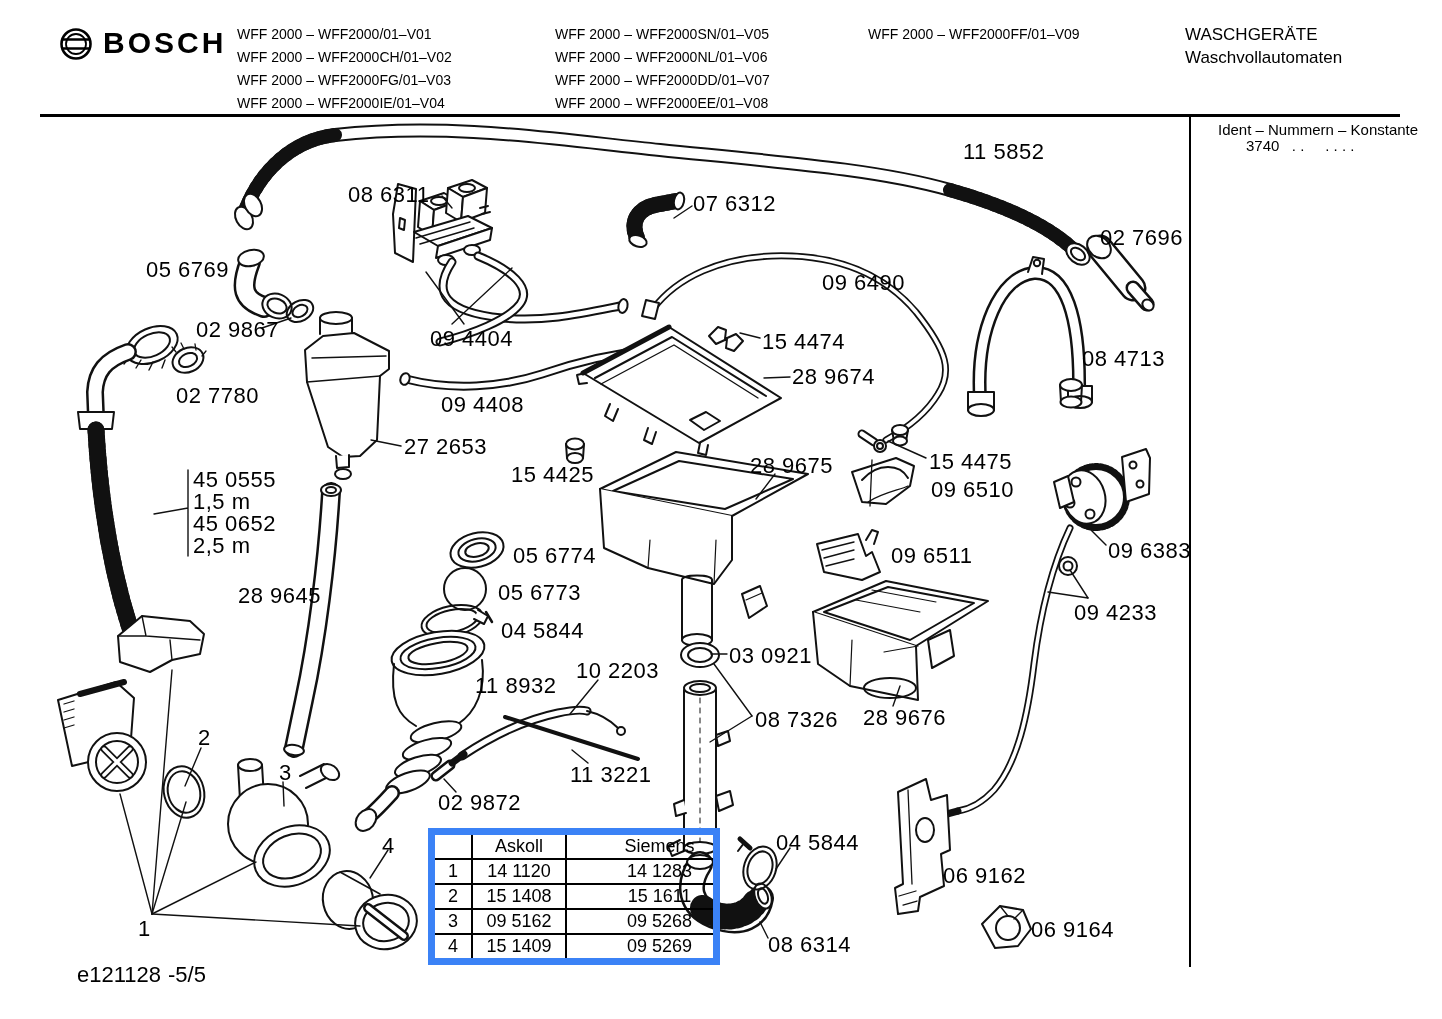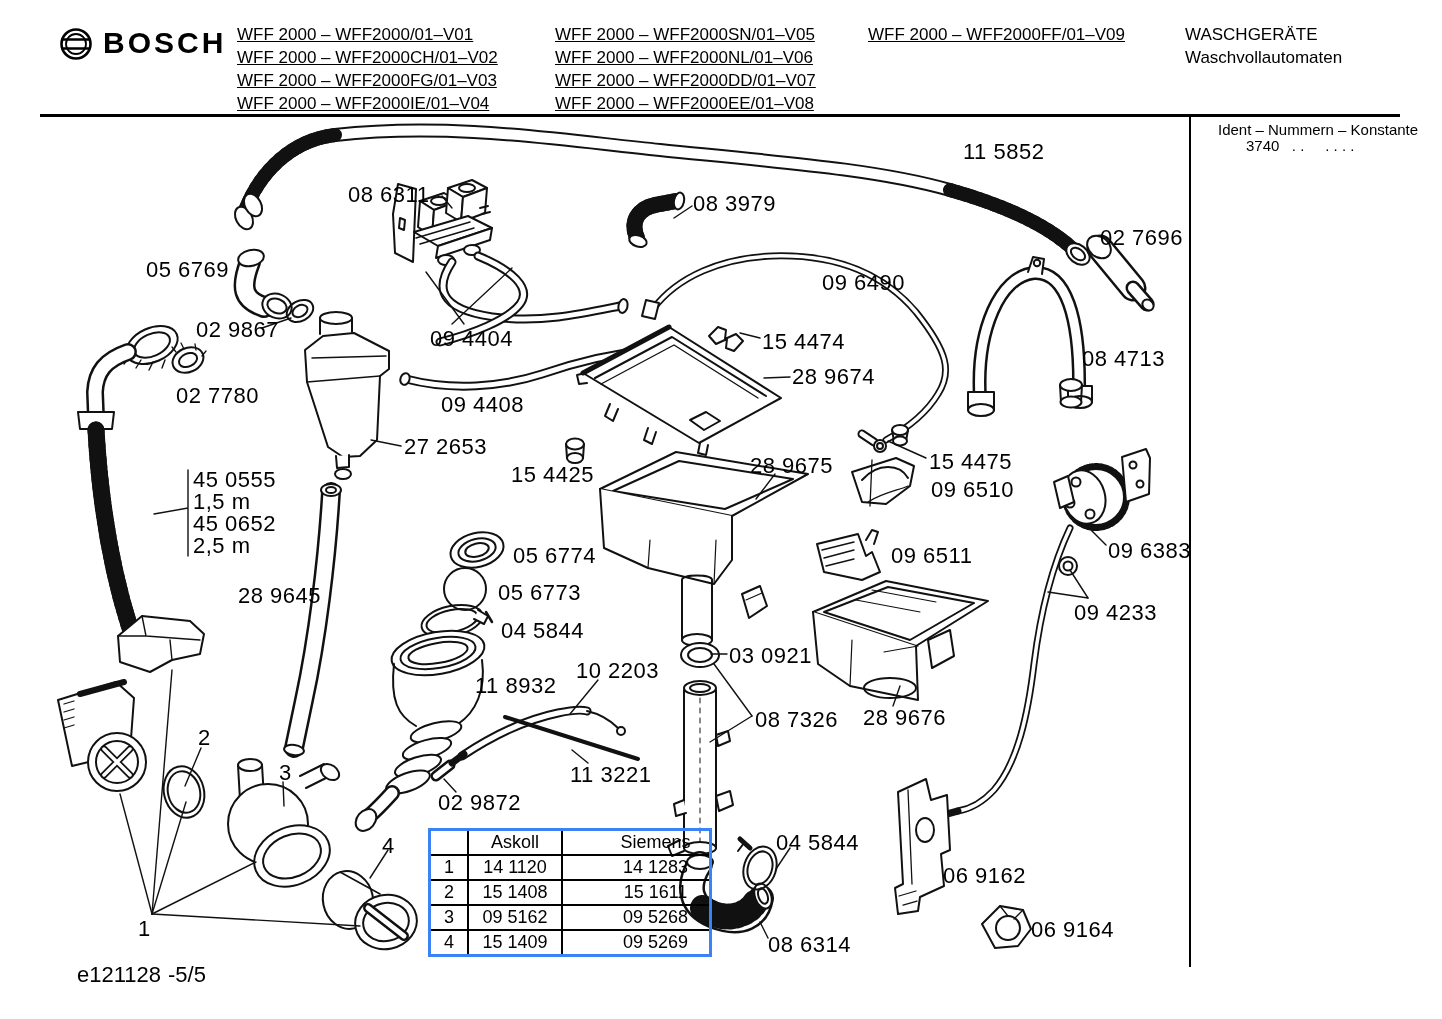--- a/index.html
+++ b/index.html
@@ -1,30 +1,30 @@
 <!DOCTYPE html>
 <html><head>
 <meta charset="utf-8">
 <style>
   html,body{margin:0;padding:0;background:#fff;}
   body{width:1442px;height:1019px;position:relative;overflow:hidden;
        font-family:"Liberation Sans",sans-serif;color:#000;}
   .abs{position:absolute;}
   .brand-text{left:103px;top:26px;font-size:30px;font-weight:bold;letter-spacing:3px;}
-  .models{top:23px;font-size:17px;line-height:23px;white-space:nowrap;text-decoration:underline;}
+  .models{top:23px;font-size:14px;line-height:23px;white-space:nowrap;}
   .title-block{left:1185px;top:23px;font-size:17px;line-height:23px;}
   .hrule{left:40px;top:114px;width:1360px;height:3px;background:#000;}
   .vrule{left:1189px;top:117px;width:2px;height:850px;background:#000;}
   .ident1{left:1218px;top:121px;font-size:15px;white-space:pre;}
   .ident2{left:1246px;top:137px;font-size:15px;white-space:pre;}
   .lbl{position:absolute;font-size:22px;letter-spacing:0.5px;white-space:nowrap;}
   .footer{left:49px;top:962px;font-size:22px;margin-left:28px;}
   .footer span+span{margin-left:7px;}
   table.ref{position:absolute;left:428px;top:828px;border-collapse:collapse;
-            border:3px solid #3b82f6;font-size:18px;}
+            border:7px solid #3b82f6;font-size:18px;}
   table.ref td{border:2px solid #000;text-align:center;height:23px;padding:0 2px;}
   table.ref td:nth-child(1){width:32px;}
   table.ref td:nth-child(2){width:88px;}
   table.ref td:nth-child(3){width:103px;padding-left:41px;}
   svg.diagram{position:absolute;left:0;top:0;}
 </style>
 </head>
 <body>
 
 <svg class="abs" style="left:52px;top:26px" width="48" height="36" viewBox="0 0 48 36">
@@ -443,21 +443,21 @@
     <path d="M456,792 L444,779"></path>
     <path d="M790,848 L776,869"></path>
     <path d="M768,938 L760,922"></path>
     <path d="M188,470 L188,556 M188,508 L154,514"></path>
   </g>
 </g>
 </svg>
 
 <div class="lbl" style="left:963px;top:139px">11 5852</div>
 <div class="lbl" style="left:348px;top:182px">08 6311</div>
-<div class="lbl" style="left:693px;top:191px">08 3979</div>
+<div class="lbl" style="left:693px;top:191px">07 6312</div>
 <div class="lbl" style="left:1100px;top:225px">02 7696</div>
 <div class="lbl" style="left:146px;top:257px">05 6769</div>
 <div class="lbl" style="left:822px;top:270px">09 6490</div>
 <div class="lbl" style="left:196px;top:317px">02 9867</div>
 <div class="lbl" style="left:430px;top:326px">09 4404</div>
 <div class="lbl" style="left:762px;top:329px">15 4474</div>
 <div class="lbl" style="left:1082px;top:346px">08 4713</div>
 <div class="lbl" style="left:792px;top:364px">28 9674</div>
 <div class="lbl" style="left:176px;top:383px">02 7780</div>
 <div class="lbl" style="left:441px;top:392px">09 4408</div>

